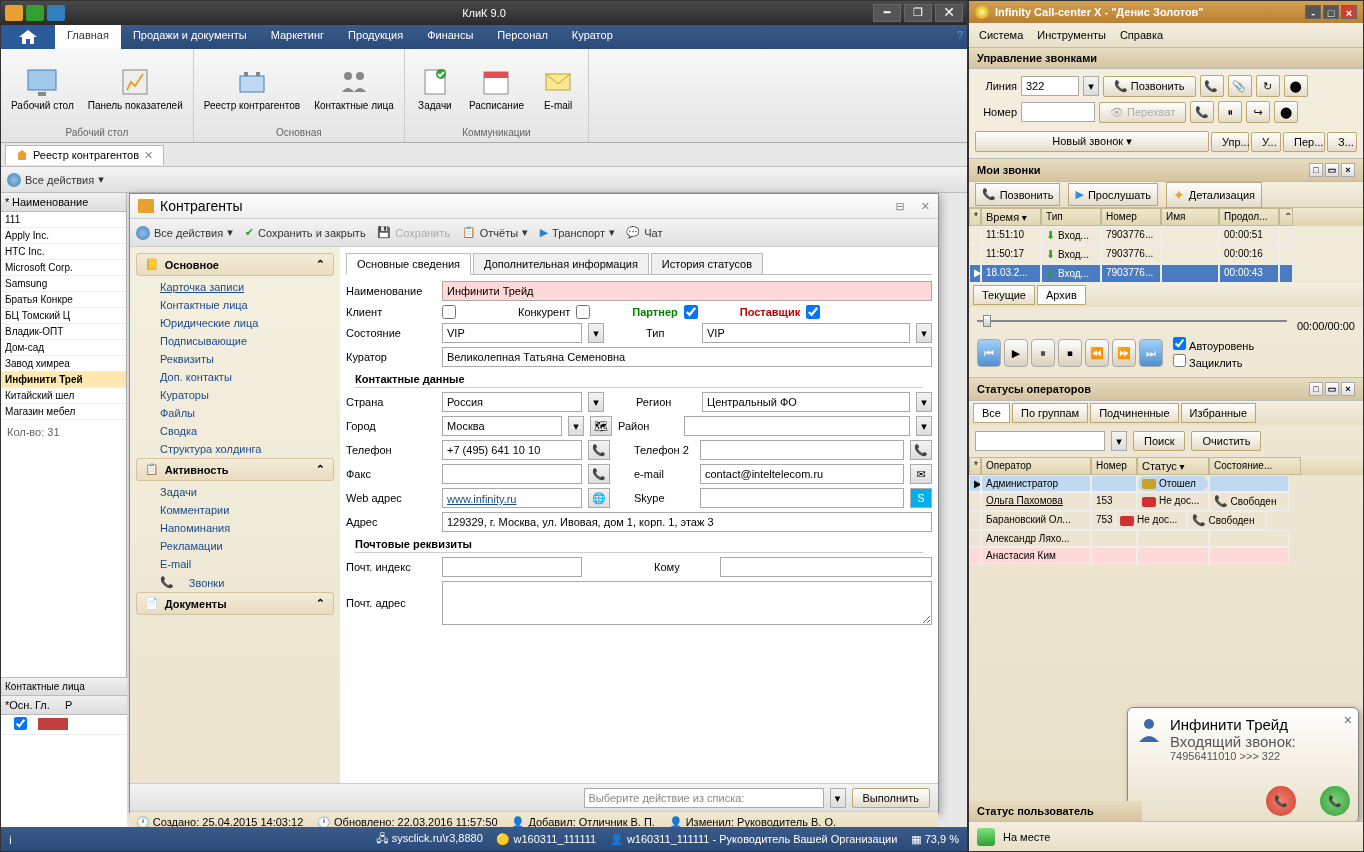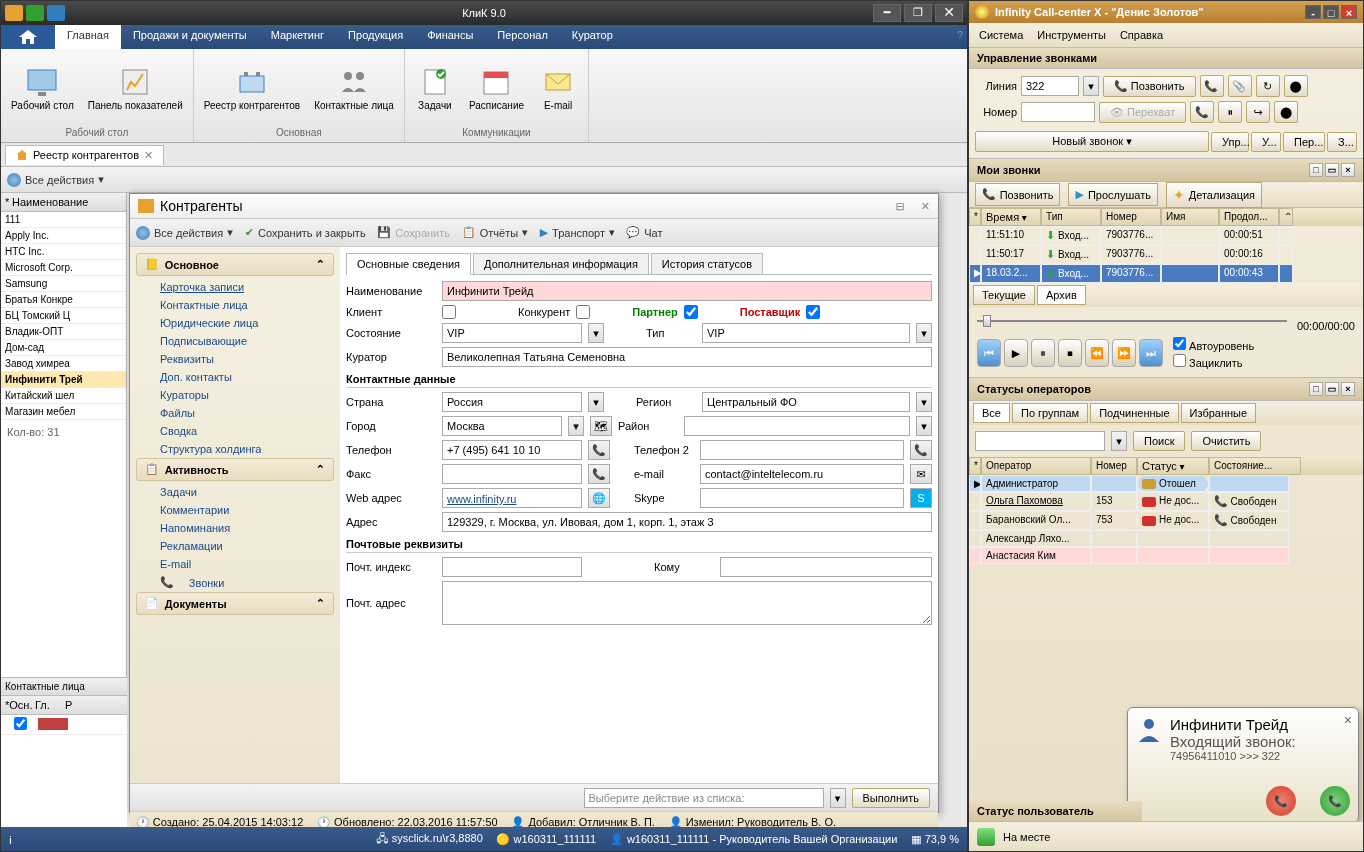--- a/index.html
+++ b/index.html
@@ -43,21 +43,21 @@
 .nav-group { background: linear-gradient(#f4ecd8, #e8dcc0); border: 1px solid #d0c4a0; border-radius: 3px; padding: 4px 8px; margin-bottom: 2px; display: flex; align-items: center; gap: 6px; font-weight: bold; font-size: 12px; cursor: pointer; }
 .nav-item { padding: 3px 10px 3px 24px; font-size: 11px; color: #1a4a8a; cursor: pointer; display: flex; align-items: center; gap: 6px; }
 .nav-item.active { text-decoration: underline; }
 .form-panel { flex: 1; background: #fff; padding: 6px; overflow-y: auto; }
 .form-tabs { display: flex; border-bottom: 1px solid #bbb; margin-bottom: 6px; }
 .form-tab { padding: 4px 10px; border: 1px solid #bbb; border-bottom: none; background: #f0f0f0; margin-right: 2px; cursor: pointer; font-size: 11px; }
 .form-tab.active { background: #fff; border-bottom: 1px solid #fff; margin-bottom: -1px; }
 .frow { display: flex; align-items: center; margin-bottom: 4px; gap: 6px; }
 .flabel { width: 90px; font-size: 11px; }
 .finput { border: 1px solid #aaa; height: 20px; padding: 1px 4px; font-size: 11px; background: #fff; }
-.fsection { font-weight: bold; font-size: 11px; margin: 6px 0 4px; border-bottom: 1px solid #ccc; padding-bottom: 2px; }
+.fsection { font-weight: bold; font-size: 11px; margin: 6px 9px 4px; border-bottom: 1px solid #ccc; padding-bottom: 2px; }
 .chk { width: 14px; height: 14px; }
 .ddl-btn { width: 16px; height: 20px; background: linear-gradient(#f4f4f4, #ddd); border: 1px solid #aaa; display: inline-block; text-align: center; line-height: 18px; cursor: pointer; }
 .icn-btn { width: 22px; height: 20px; border: 1px solid #aaa; background: linear-gradient(#f4f4f4, #ddd); display: inline-flex; align-items: center; justify-content: center; cursor: pointer; }
 .modal-status { background: linear-gradient(#f0e8d0, #e8dcc0); height: 22px; display: flex; align-items: center; gap: 14px; padding: 0 6px; font-size: 10px; border-top: 1px solid #ccc; }
 .modal-action { background: linear-gradient(#f4f4f4, #e0e0e0); height: 28px; display: flex; align-items: center; justify-content: flex-end; gap: 6px; padding: 0 8px; border-top: 1px solid #ccc; }
 .bottom-contacts { position: absolute; bottom: 24px; left: 0; width: 126px; height: 150px; background: #fff; border-top: 1px solid #bbb; }
 .status-bar { position: absolute; bottom: 0; left: 0; right: 0; height: 24px; background: linear-gradient(#3a5a8a, #2a4a7a); color: #fff; display: flex; align-items: center; gap: 14px; padding: 0 8px; font-size: 10px; }
 
 .r-titlebar { background: linear-gradient(#d4a050, #b88030); height: 22px; display: flex; align-items: center; padding: 0 6px; gap: 6px; color: #fff; font-weight: bold; position: relative; font-size: 12px; }
 .r-menu { background: linear-gradient(#f5efe0, #e8dfc8); height: 24px; display: flex; align-items: center; gap: 14px; padding: 0 10px; font-size: 12px; }
@@ -638,21 +638,21 @@
         <div class="gr">
           <div class="gc" style="width:12px;"></div>
     <div class="gc" style="width:110px;text-decoration:underline;">Ольга Пахомова</div>
     <div class="gc" style="width:46px;">153</div>
     <div class="gc" style="width:72px;"><span class="status-badge" style="background:#d03030"></span>Не дос...</div>
     <div class="gc" style="width:80px;"><span style="color:#30a030">📞</span> Свободен</div>
         </div>
         <div class="gr">
           <div class="gc" style="width:12px;"></div>
     <div class="gc" style="width:110px;">Барановский Ол...</div>
-    <div class="gc" style="width:46px;border-radius:7px;">753</div>
+    <div class="gc" style="width:24px;">753</div>
     <div class="gc" style="width:72px;"><span class="status-badge" style="background:#d03030"></span>Не дос...</div>
     <div class="gc" style="width:80px;"><span style="color:#30a030">📞</span> Свободен</div>
         </div>
         <div class="gr">
           <div class="gc" style="width:12px;"></div>
     <div class="gc" style="width:110px;">Александр Ляхо...</div>
     <div class="gc" style="width:46px;"></div>
     <div class="gc" style="width:72px;"></div>
     <div class="gc" style="width:80px;"></div>
         </div>

